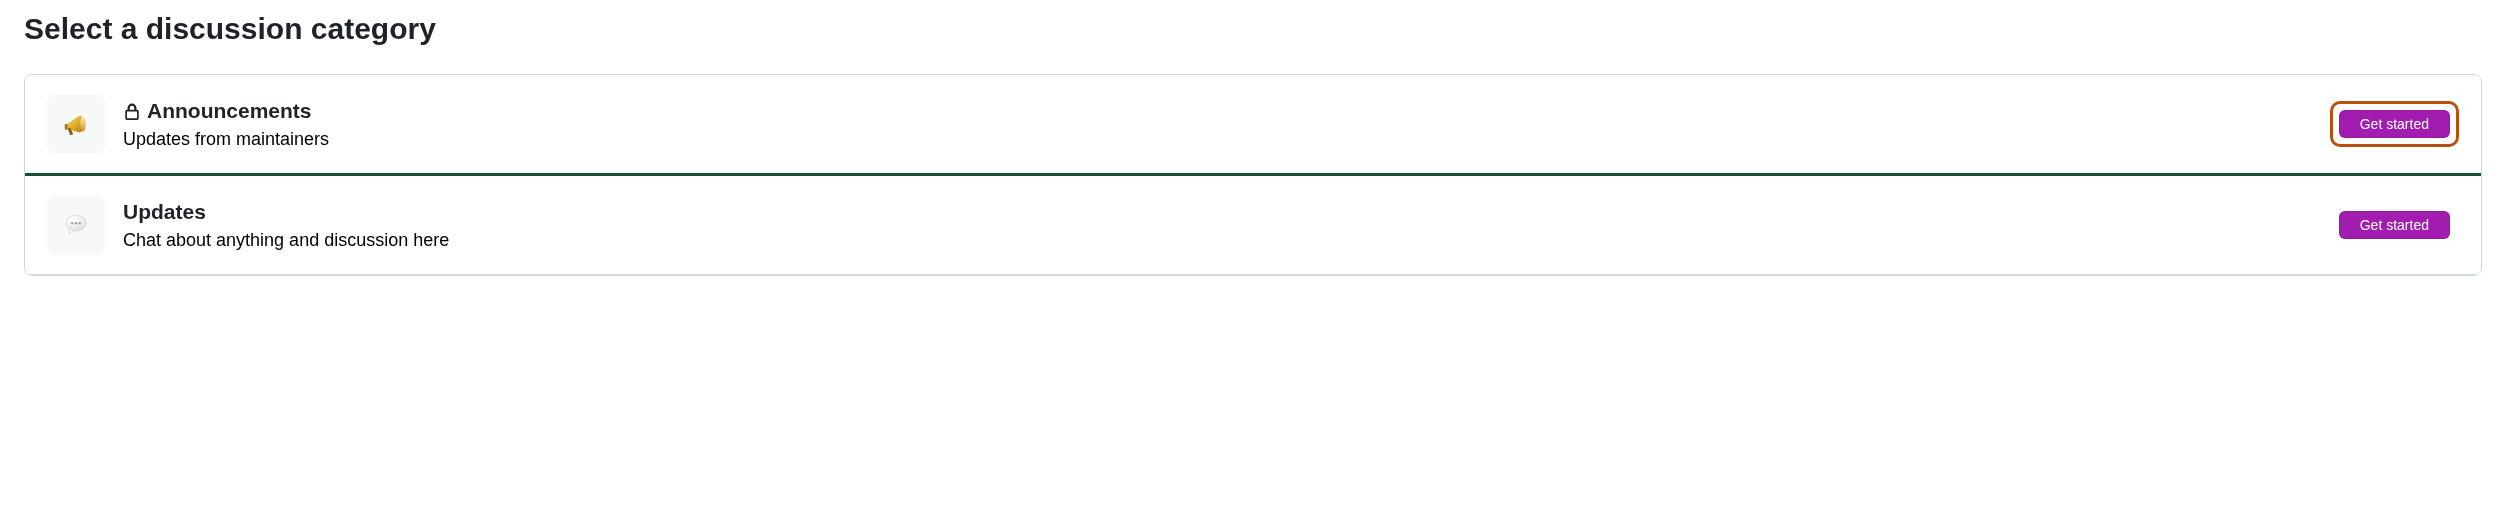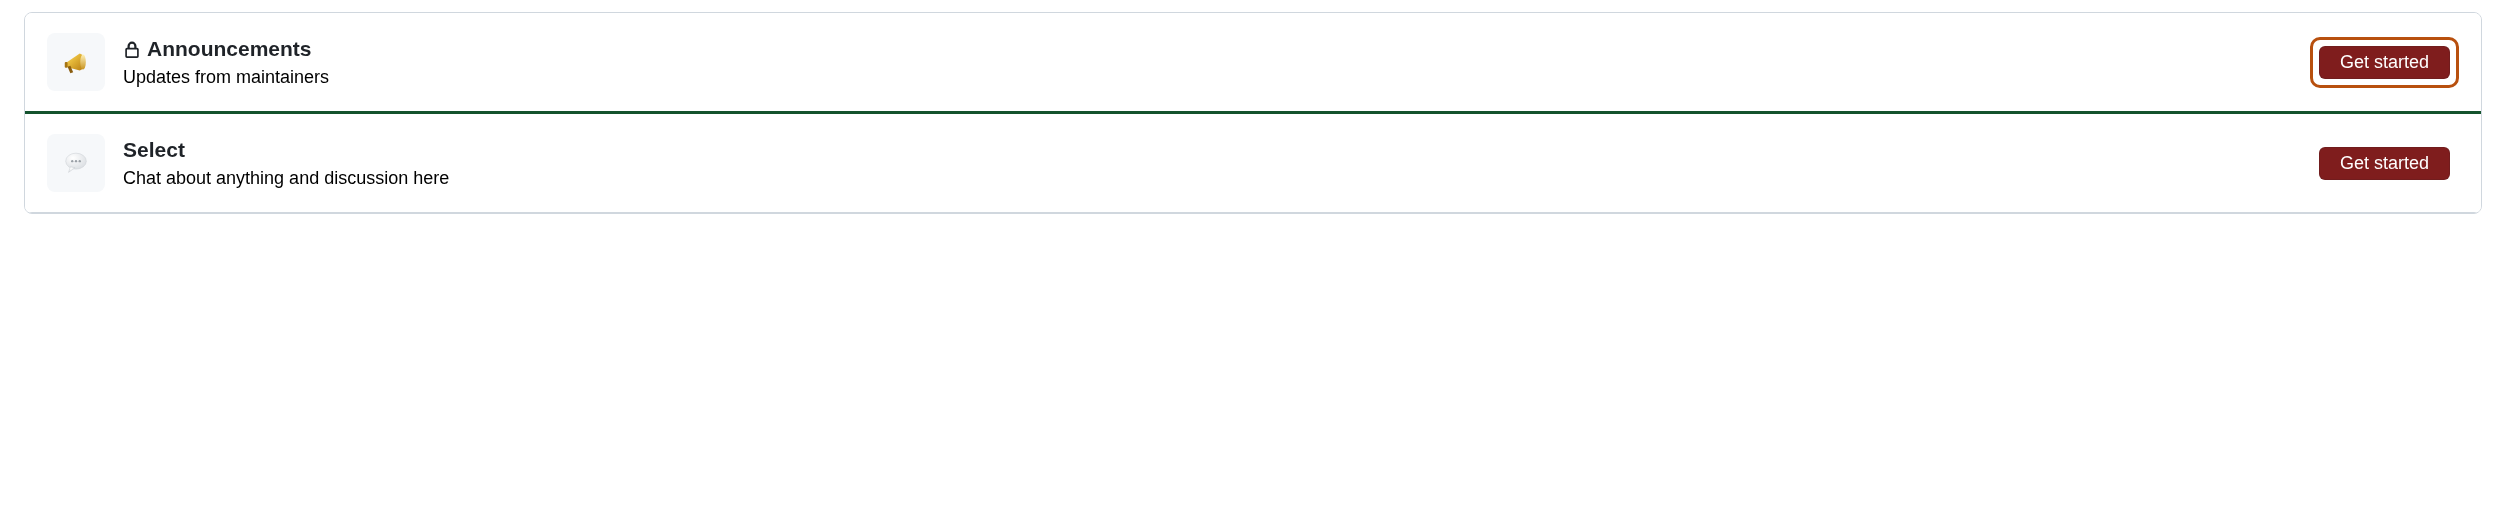--- a/index.html
+++ b/index.html
@@ -67,25 +67,25 @@
     flex-shrink: 0;
     position: relative;
     top: 0px;
   }
   .cat-desc {
     font-size: 18px;
     color: #000000;
     margin-top: 4px;
   }
   .get-started {
-    background: #7f1d1d;
+    background: #a21caf;
     color: #ffffff;
     border: 1px solid rgba(31,35,40,0.15);
     border-radius: 6px;
-    font-size: 18px;
+    font-size: 14px;
     font-weight: 500;
     padding: 5px 20px;
     cursor: pointer;
     white-space: nowrap;
   }
   .highlight-wrap {
     border: 3px solid #b8500e;
     border-radius: 10px;
     padding: 6px;
     display: inline-flex;
@@ -94,20 +94,21 @@
     display: inline-flex;
     padding: 6px;
     border: 3px solid transparent;
     border-radius: 10px;
   }
 </style>
 </head>
 <body>
 
 <div class="container">
+  <h1 class="page-title">Select a discussion category</h1>
 
   <div class="category-list">
 
     <div class="category-row">
       <div class="icon-box">
         <svg viewBox="0 0 64 64">
           <defs>
             <linearGradient id="goldA" x1="0" y1="0" x2="1" y2="1">
               <stop offset="0%" stop-color="#f7d774"></stop>
               <stop offset="40%" stop-color="#e6b93a"></stop>
@@ -149,21 +150,21 @@
           </defs>
           <ellipse cx="32" cy="28" rx="22" ry="17" fill="url(#bubG)" stroke="#c8ccd0" stroke-width="1"></ellipse>
           <path d="M20 40 L16 52 L30 42 Z" fill="url(#bubG)" stroke="#c8ccd0" stroke-width="1"></path>
           <circle cx="24" cy="28" r="2.5" fill="#9aa0a6"></circle>
           <circle cx="32" cy="28" r="2.5" fill="#9aa0a6"></circle>
           <circle cx="40" cy="28" r="2.5" fill="#9aa0a6"></circle>
         </svg>
       </div>
       <div class="cat-text">
         <div class="cat-title-line">
-          <span>Select</span>
+          <span>Updates</span>
         </div>
         <div class="cat-desc">Chat about anything and discussion here</div>
       </div>
       <span class="btn-wrap">
         <button class="get-started">Get started</button>
       </span>
     </div>
 
   </div>
 </div>

